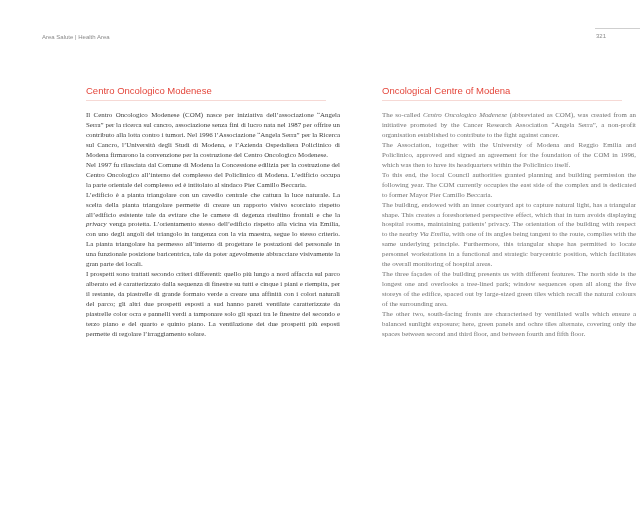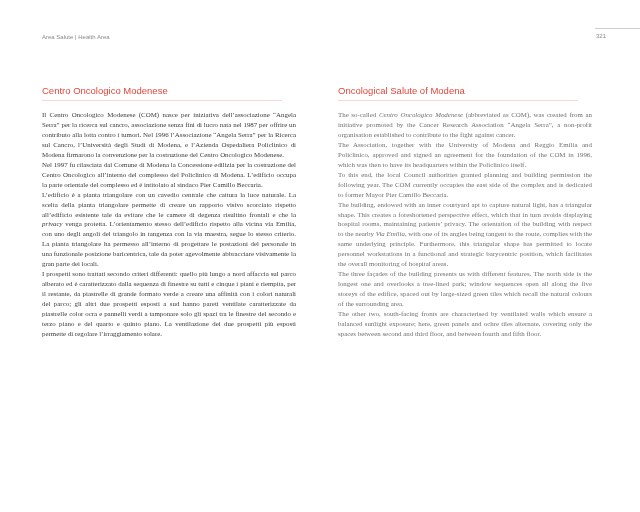--- a/index.html
+++ b/index.html
@@ -8,21 +8,21 @@
     position: absolute; left: 42px; top: 34px;
     font-family: "Liberation Sans", sans-serif; font-size: 6px; color: #8a8a8a;
   }
   .page-rule {
     position: absolute; left: 595px; top: 28px; width: 45px; height: 1px; background: #cfcfcf;
   }
   .page-number {
     position: absolute; left: 596px; top: 33px;
     font-family: "Liberation Sans", sans-serif; font-size: 6px; color: #8a8a8a;
   }
-  .column { position: absolute; top: 85px; width: 254px; }
+  .column { position: absolute; top: 85px; width: 254px; margin-left: 44px; }
   .col-left { left: 42px; }
   .col-right { left: 338px; }
   .section-title {
     font-family: "Liberation Sans", sans-serif; font-size: 9.5px; color: #e4463b;
     margin: 0; padding-bottom: 4px; border-bottom: 1px solid #f6d9d5; width: 240px;
     font-weight: normal;
   }
   .body-text {
     margin-top: 9px;
     font-family: "Liberation Serif", serif; font-size: 6.9px; line-height: 9.95px;
@@ -44,21 +44,21 @@
   <h2 class="section-title">Centro Oncologico Modenese</h2>
   <div class="body-text">
     <p>Il Centro Oncologico Modenese (COM) nasce per iniziativa dell’associazione “Angela Serra” per la ricerca sul cancro, associazione senza fini di lucro nata nel 1987 per offrire un contributo alla lotta contro i tumori. Nel 1996 l’Associazione “Angela Serra” per la Ricerca sul Cancro, l’Università degli Studi di Modena, e l’Azienda Ospedaliera Policlinico di Modena firmarono la convenzione per la costruzione del Centro Oncologico Modenese.</p>
     <p>Nel 1997 fu rilasciata dal Comune di Modena la Concessione edilizia per la costruzione del Centro Oncologico all’interno del complesso del Policlinico di Modena. L’edificio occupa la parte orientale del complesso ed è intitolato al sindaco Pier Camillo Beccaria.</p>
     <p><span>L’edificio è a pianta triangolare con un cavedio centrale che cattura la luce naturale. La scelta della pianta triangolare permette di creare un rapporto visivo scorciato rispetto all’edificio esistente tale da evitare che le camere di degenza risultino frontali e che la </span><em>privacy</em><span> venga protetta. L’orientamento stesso dell’edificio rispetto alla vicina via Emilia, con uno degli angoli del triangolo in tangenza con la via maestra, segue lo stesso criterio. La pianta triangolare ha permesso all’interno di progettare le postazioni del personale in una funzionale posizione baricentrica, tale da poter agevolmente abbracciare visivamente la gran parte dei locali.</span></p>
     <p>I prospetti sono trattati secondo criteri differenti: quello più lungo a nord affaccia sul parco alberato ed è caratterizzato dalla sequenza di finestre su tutti e cinque i piani e riempita, per il restante, da piastrelle di grande formato verde a creare una affinità con i colori naturali del parco; gli altri due prospetti esposti a sud hanno pareti ventilate caratterizzate da piastrelle color ocra e pannelli verdi a tamponare solo gli spazi tra le finestre del secondo e terzo piano e del quarto e quinto piano. La ventilazione dei due prospetti più esposti permette di regolare l’irraggiamento solare.</p>
   </div>
 </section>
 
 <section class="column col-right">
-  <h2 class="section-title">Oncological Salute of Modena</h2>
+  <h2 class="section-title">Oncological Centre of Modena</h2>
   <div class="body-text">
     <p><span>The so-called </span><em>Centro Oncologico Modenese</em><span> (abbreviated as COM), was created from an initiative promoted by the Cancer Research Association “Angela Serra”, a non-profit organisation established to contribute to the fight against cancer.</span></p>
     <p>The Association, together with the University of Modena and Reggio Emilia and Policlinico, approved and signed an agreement for the foundation of the COM in 1996, which was then to have its headquarters within the Policlinico itself.</p>
     <p>To this end, the local Council authorities granted planning and building permission the following year. The COM currently occupies the east side of the complex and is dedicated to former Mayor Pier Camillo Beccaria.</p>
     <p><span>The building, endowed with an inner courtyard apt to capture natural light, has a triangular shape. This creates a foreshortened perspective effect, which that in turn avoids displaying hospital rooms, maintaining patients’ privacy. The orientation of the building with respect to the nearby </span><em>Via Emilia</em><span>, with one of its angles being tangent to the route, complies with the same underlying principle. Furthermore, this triangular shape has permitted to locate personnel workstations in a functional and strategic barycentric position, which facilitates the overall monitoring of hospital areas.</span></p>
     <p>The three façades of the building presents us with different features. The north side is the longest one and overlooks a tree-lined park; window sequences open all along the five storeys of the edifice, spaced out by large-sized green tiles which recall the natural colours of the surrounding area.</p>
     <p>The other two, south-facing fronts are characterised by ventilated walls which ensure a balanced sunlight exposure; here, green panels and ochre tiles alternate, covering only the spaces between second and third floor, and between fourth and fifth floor.</p>
   </div>
 </section>
 

